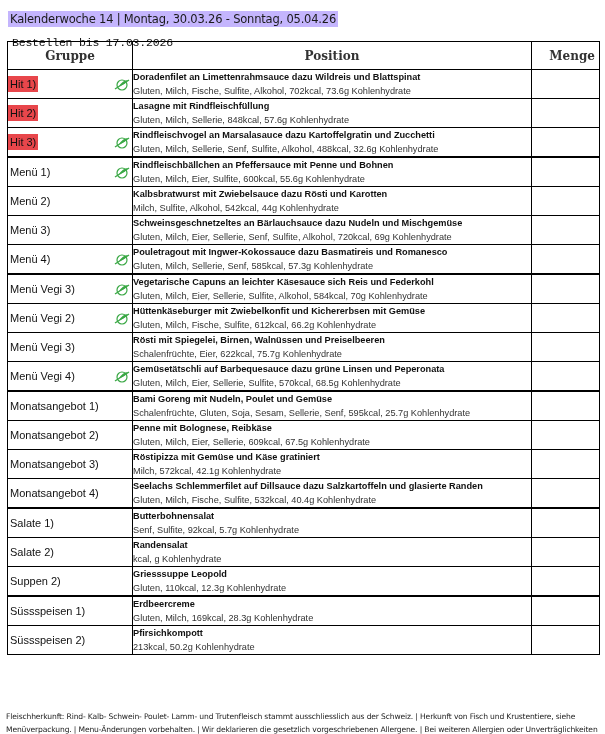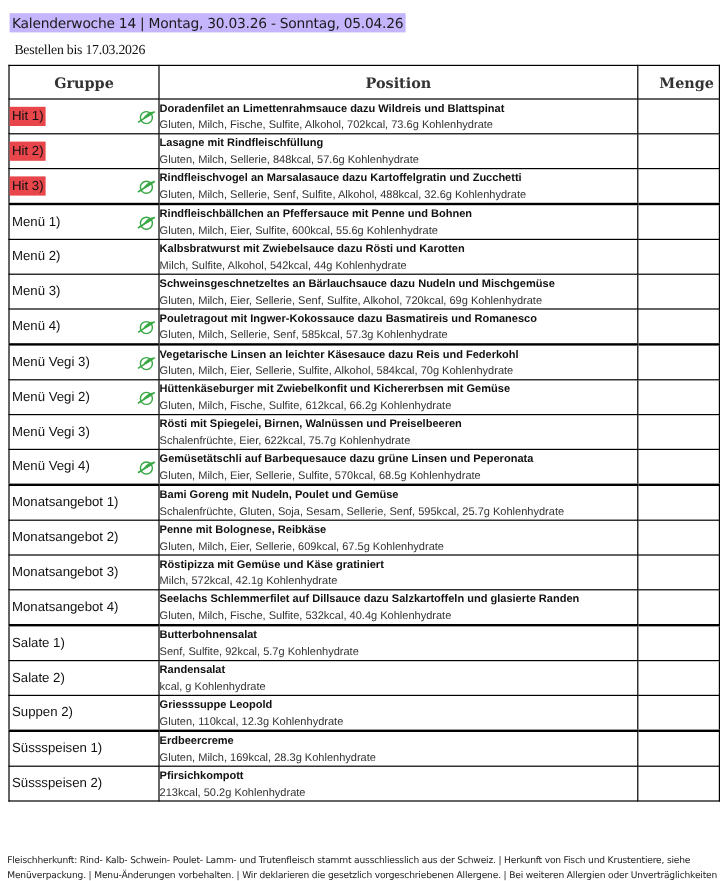--- a/index.html
+++ b/index.html
@@ -8,25 +8,25 @@
       font-family: "Liberation Sans", sans-serif; color: #111;
     }
     .week-title {
       position: absolute; left: 8px; top: 11px; height: 16px;
       background: #c4b5fd; color: #1a1a1a;
       font-family: "DejaVu Sans", sans-serif; font-size: 11.5px; line-height: 16px;
       padding: 0 2px 0 2px; white-space: nowrap; letter-spacing: -0.2px;
     }
     .order-by {
       position: absolute; left: 12px; top: 36px;
-      font-family: Liberation Serif, serif; font-size: 11.5px; color: #111;
+      font-family: Liberation Mono, monospace; font-size: 11.5px; color: #111;
       white-space: nowrap; letter-spacing: -0.2px;
     }
     table.menu {
-      position: absolute; left: 7px; top: 54px; width: 592px;
+      position: absolute; left: 7px; top: 41px; width: 592px;
       border-collapse: collapse; table-layout: fixed;
     }
     table.menu th, table.menu td {
       border: 1px solid #000; padding: 0; vertical-align: middle;
     }
     table.menu th {
       height: 27px; font-family: "DejaVu Serif", serif; font-weight: bold;
       font-size: 12px; color: #333;
     }
     table.menu th.menge { text-align: right; padding-right: 4px; }
@@ -173,21 +173,21 @@
   <tr class="group-start">
     <td class="group">
       <span class="label">Menü Vegi 3)</span>
       <svg class="eco" viewBox="0 0 16 13">
         <circle cx="8" cy="7" r="5" fill="none" stroke="#3aa845" stroke-width="1.2"></circle>
         <path d="M1 11 L15 2" stroke="#3aa845" stroke-width="1.4"></path>
         <path d="M5 8 Q9 2 14 2 Q11 7 5 8 Z" fill="#3aa845"></path>
       </svg>
     </td>
     <td class="pos">
-      <span class="dish">Vegetarische Linsen an leichter Käsesauce dazu Reis und Federkohl</span>
+      <span class="dish">Vegetarische Capuns an leichter Käsesauce sich Reis und Federkohl</span>
       <span class="info">Gluten, Milch, Eier, Sellerie, Sulfite, Alkohol, 584kcal, 70g Kohlenhydrate</span>
     </td>
     <td class="qty"></td>
   </tr>
 
   <tr>
     <td class="group">
       <span class="label">Menü Vegi 2)</span>
       <svg class="eco" viewBox="0 0 16 13">
         <circle cx="8" cy="7" r="5" fill="none" stroke="#3aa845" stroke-width="1.2"></circle>

